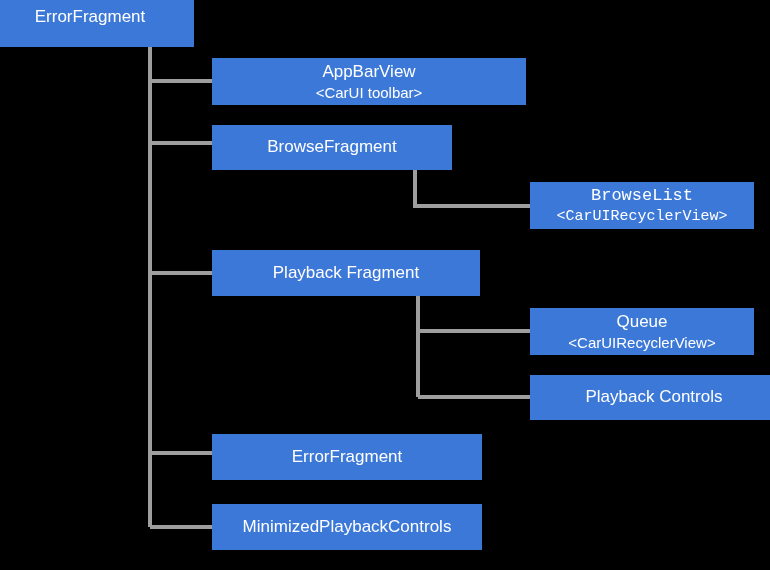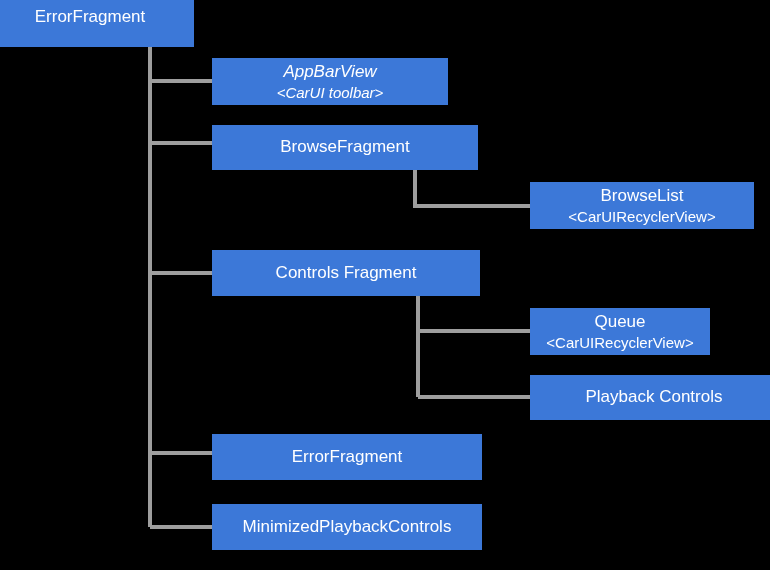--- a/index.html
+++ b/index.html
@@ -46,25 +46,25 @@
   .node-subtitle {
     font-size: 15px;
     font-weight: 400;
     color: #ffffff;
     white-space: nowrap;
     margin-top: 2px;
   }
 
   
   #node-media-activity      { left: -14px; top: -12px;  width: 208px; height: 59px; }
-  #node-app-bar-view        { left: 212px; top: 58px;   width: 236px; height: 47px; font-style: italic; }
-  #node-browse-fragment     { left: 212px; top: 125px;  width: 266px; height: 45px; }
-  #node-browse-list         { left: 530px; top: 182px;  width: 224px; height: 47px; }
+  #node-app-bar-view        { left: 212px; top: 58px;   width: 314px; height: 47px; }
+  #node-browse-fragment     { left: 212px; top: 125px;  width: 240px; height: 45px; }
+  #node-browse-list         { left: 530px; top: 182px;  width: 224px; height: 47px; font-family: Liberation Mono, monospace; }
   #node-playback-fragment   { left: 212px; top: 250px;  width: 268px; height: 46px; }
-  #node-queue               { left: 530px; top: 308px;  width: 180px; height: 47px; }
+  #node-queue               { left: 530px; top: 308px;  width: 224px; height: 47px; }
   #node-playback-controls   { left: 530px; top: 375px;  width: 248px; height: 45px; }
   #node-error-fragment      { left: 212px; top: 434px;  width: 270px; height: 46px; }
   #node-minimized-controls  { left: 212px; top: 504px;  width: 270px; height: 46px; }
 </style>
 </head>
 <body>
 
 <div id="diagram-canvas">
 
   <svg id="connector-layer" viewBox="0 0 770 570" width="770" height="570" aria-hidden="true">
@@ -104,21 +104,21 @@
   <div class="node-box" id="node-browse-fragment">
     <span class="node-title">BrowseFragment</span>
   </div>
 
   <div class="node-box" id="node-browse-list">
     <span class="node-title">BrowseList</span>
     <span class="node-subtitle">&lt;CarUIRecyclerView&gt;</span>
   </div>
 
   <div class="node-box" id="node-playback-fragment">
-    <span class="node-title">Controls Fragment</span>
+    <span class="node-title">Playback Fragment</span>
   </div>
 
   <div class="node-box" id="node-queue">
     <span class="node-title">Queue</span>
     <span class="node-subtitle">&lt;CarUIRecyclerView&gt;</span>
   </div>
 
   <div class="node-box" id="node-playback-controls">
     <span class="node-title">Playback Controls</span>
   </div>

